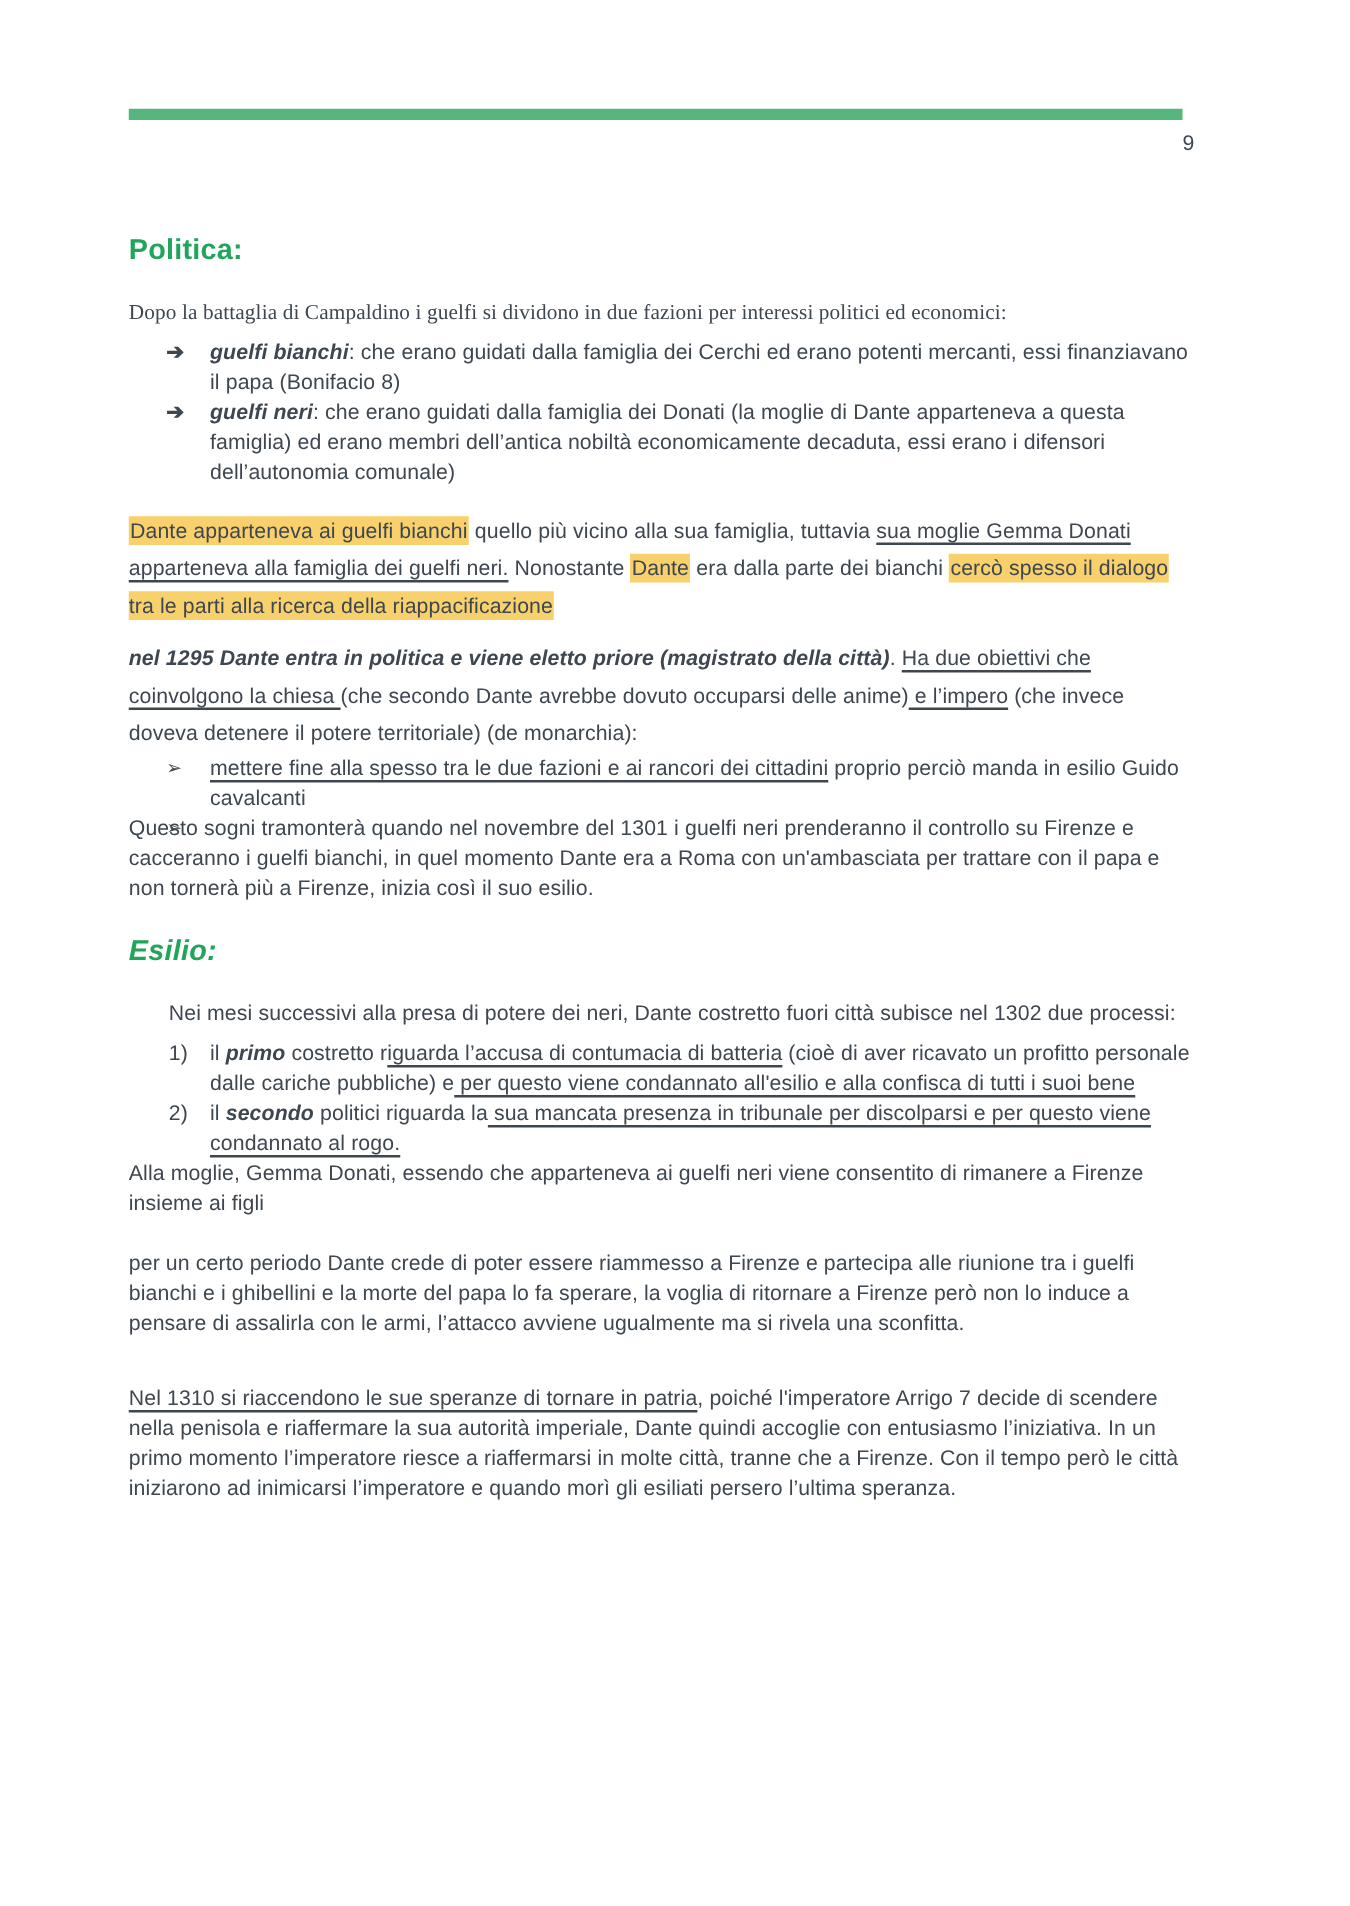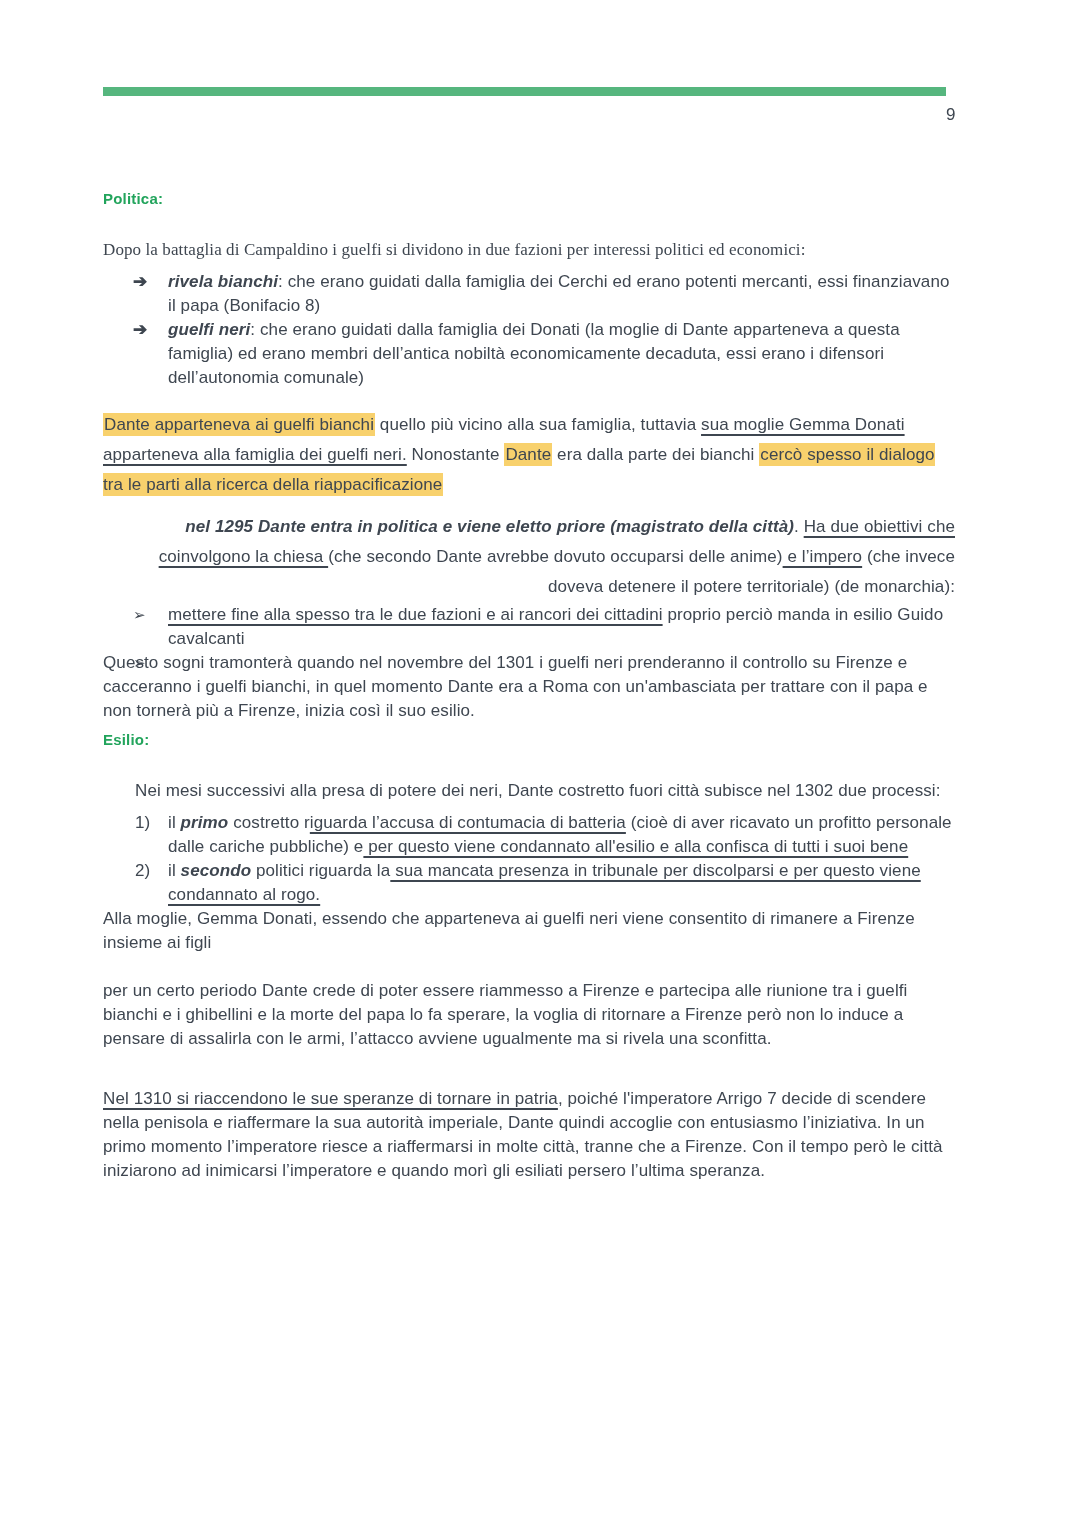--- a/index.html
+++ b/index.html
@@ -10,36 +10,36 @@
   }
   *{box-sizing:border-box;}
   html,body{margin:0;padding:0;background:#ffffff;}
   .page{
     position:relative;width:1080px;height:1525px;background:#ffffff;overflow:hidden;
     font-family:"Liberation Sans",sans-serif;color:var(--text);
   }
   .accent-bar{position:absolute;left:103px;top:87px;width:843px;height:9px;background:var(--accent);}
   .page-number{position:absolute;left:946px;top:105px;font-size:17px;line-height:20px;}
   .content{position:absolute;left:103px;top:0;width:852px;font-size:17px;letter-spacing:0.1px;}
-  h1{margin:0;font-size:15px;line-height:28px;font-weight:700;color:var(--heading);letter-spacing:0.2px;}
+  h1{margin:0;font-size:23px;line-height:28px;font-weight:700;color:var(--heading);letter-spacing:0.2px;}
   #heading-politica{margin-top:185px;}
-  #heading-esilio{margin-top:3px;}
+  #heading-esilio{margin-top:23px;font-style:italic;}
   p{margin:0;}
   .loose{line-height:30px;}
   .tight{line-height:24px;}
   ul,ol{list-style:none;margin:0;padding:0;}
   li{position:relative;padding-left:65px;line-height:24px;}
   .marker{position:absolute;left:30px;top:0;}
   .marker.arrow{font-weight:700;}
   .marker.arrowhead{font-size:15px;}
   .marker.num{left:32px;}
   #para-intro-politica{margin-top:22px;font-family:Liberation Serif, serif;}
   #list-factions{margin-top:5px;}
   #para-allegiance{margin-top:20px;}
-  #para-priore{margin-top:12px;text-align:right;}
+  #para-priore{margin-top:12px;}
   #list-objectives{margin-top:1px;}
   #para-intro-esilio{margin-top:22px;margin-left:32px;}
   #list-trials{margin-top:5px;}
   #para-hope{margin-top:24px;}
   #para-arrigo{margin-top:36px;}
   .rs-bold-italic{font-weight:700;font-style:italic;}
   .rs-underline{text-decoration:underline;text-decoration-thickness:1.5px;text-underline-offset:3.5px;}
   .rs-highlight{background:var(--hl);padding:2px 1px;}
 </style>
 </head>
@@ -51,21 +51,21 @@
 
   <div class="content">
 
     <h1 id="heading-politica">Politica:</h1>
 
     <p id="para-intro-politica" class="loose"><span>Dopo la battaglia di Campaldino i guelfi si dividono in due fazioni per interessi politici ed economici:</span></p>
 
     <ul id="list-factions">
       <li>
         <span class="marker arrow">➔</span>
-        <span><span class="rs-bold-italic">rivela bianchi</span><span>: che erano guidati dalla famiglia dei Cerchi ed erano potenti mercanti, essi finanziavano il papa (Bonifacio 8)</span></span>
+        <span><span class="rs-bold-italic">guelfi bianchi</span><span>: che erano guidati dalla famiglia dei Cerchi ed erano potenti mercanti, essi finanziavano il papa (Bonifacio 8)</span></span>
       </li>
       <li>
         <span class="marker arrow">➔</span>
         <span><span class="rs-bold-italic">guelfi neri</span><span>: che erano guidati dalla famiglia dei Donati (la moglie di Dante apparteneva a questa famiglia) ed erano membri dell’antica nobiltà economicamente decaduta, essi erano i difensori dell’autonomia comunale)</span></span>
       </li>
     </ul>
 
     <p id="para-allegiance" class="loose"><span class="rs-highlight">Dante apparteneva ai guelfi bianchi</span><span> quello più vicino alla sua famiglia, tuttavia </span><span class="rs-underline">sua moglie Gemma Donati apparteneva alla famiglia dei guelfi neri.</span><span> Nonostante </span><span class="rs-highlight">Dante</span><span> era dalla parte dei bianchi </span><span class="rs-highlight">cercò spesso il dialogo tra le parti alla ricerca della riappacificazione</span></p>
 
     <p id="para-priore" class="loose"><span class="rs-bold-italic">nel 1295 Dante entra in politica e viene eletto priore (magistrato della città)</span><span>. </span><span class="rs-underline">Ha due obiettivi che coinvolgono la chiesa </span><span>(che secondo Dante avrebbe dovuto occuparsi delle anime)</span><span class="rs-underline"> e l’impero</span><span> (che invece doveva detenere il potere territoriale) (de monarchia):</span></p>

